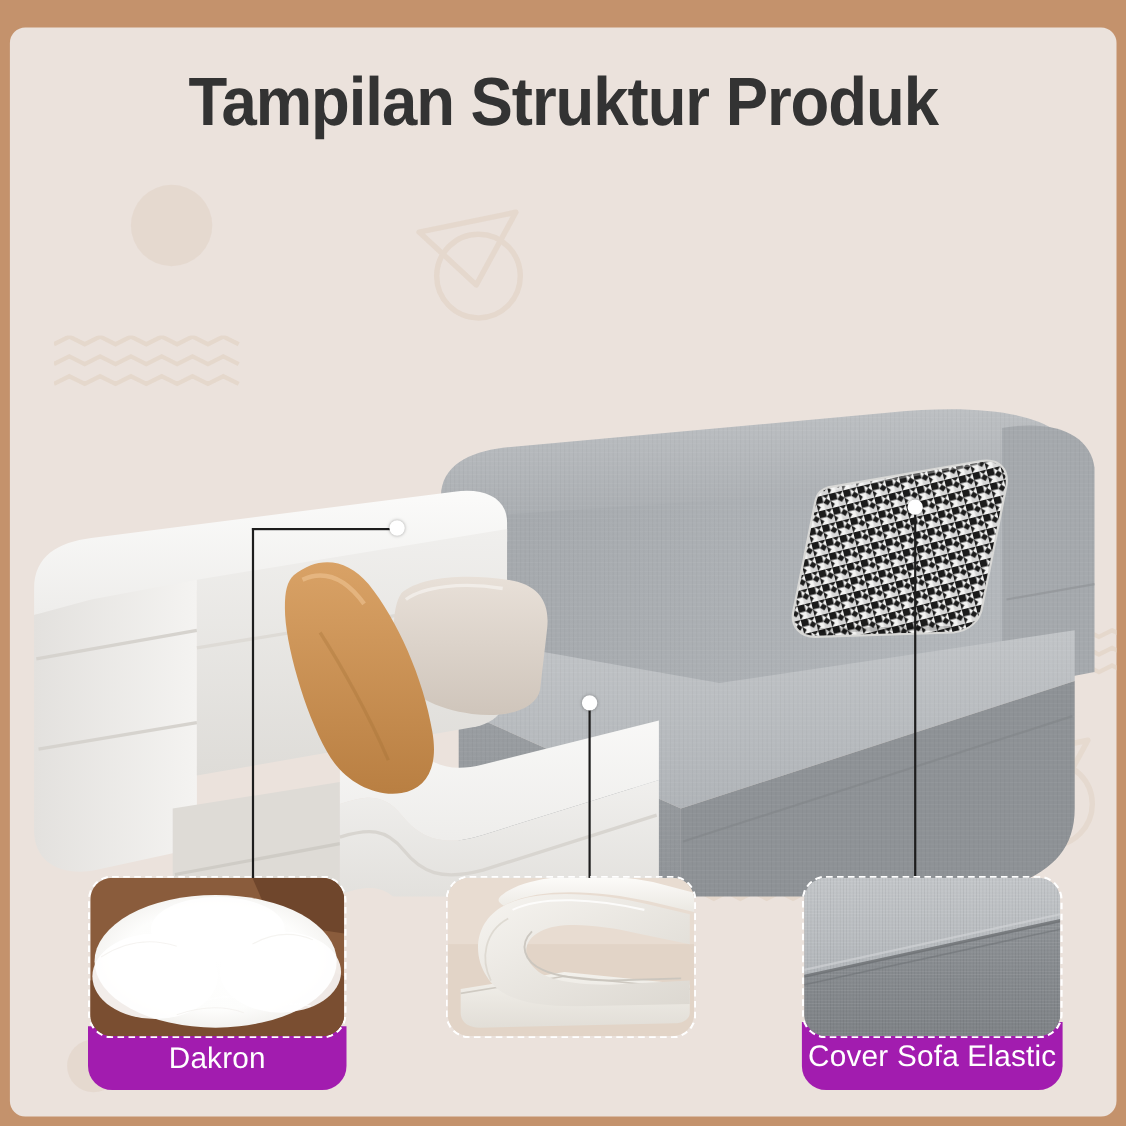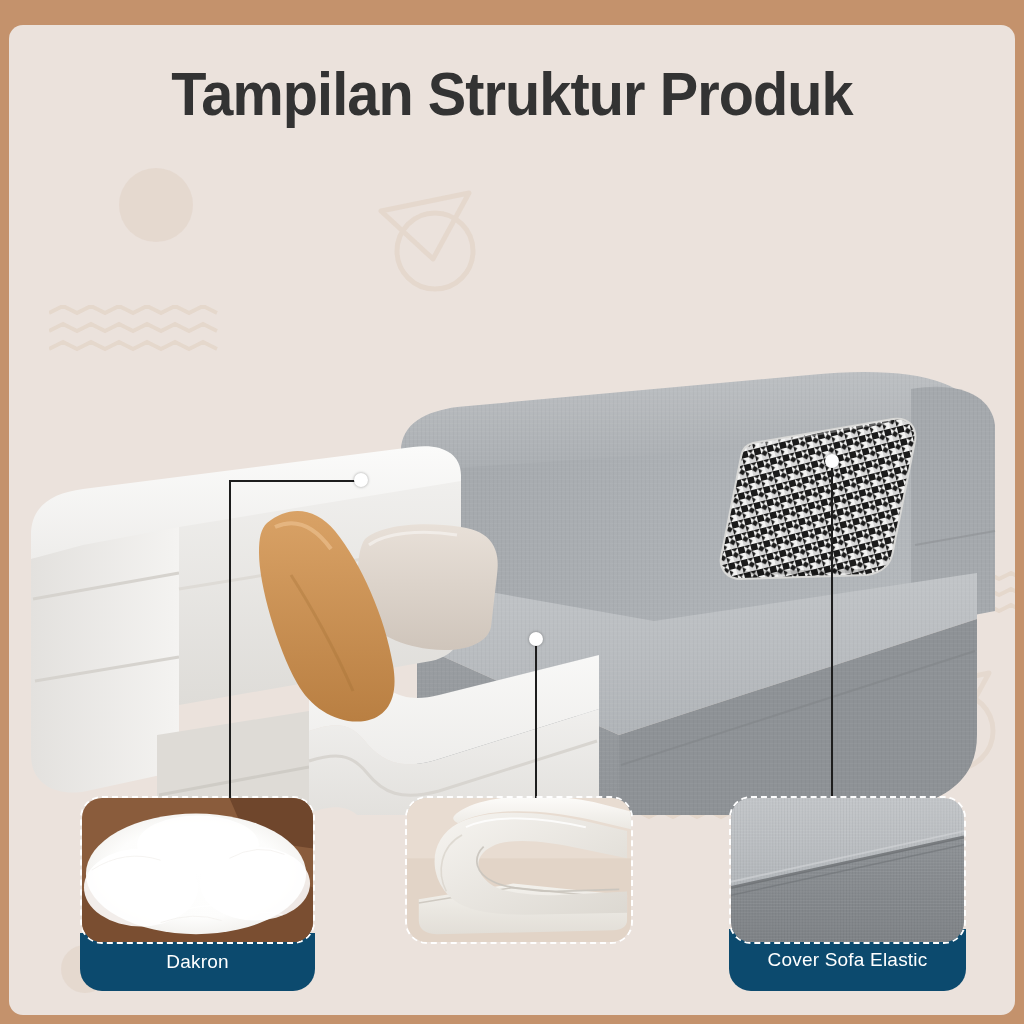--- a/index.html
+++ b/index.html
@@ -71,25 +71,25 @@
 
   
   .card{
     position:absolute;
     bottom:24px;
   }
   .card-label{
     position:absolute;
     left:0;right:0;bottom:0;
     height:58px;
-    background:#0c4a6e;
+    background:#a21caf;
     border-radius:0 0 22px 22px;
     display:flex;align-items:center;justify-content:center;
     color:#ffffff;
-    font-size:19px;
+    font-size:27px;
     font-weight:400;
     letter-spacing:.2px;
     white-space:nowrap;
   }
   .card-label.tall{height:62px;text-align:right;}
   .card-thumb{
     position:absolute;
     left:0;top:0;right:0;
     height:148px;
     border-radius:22px;

